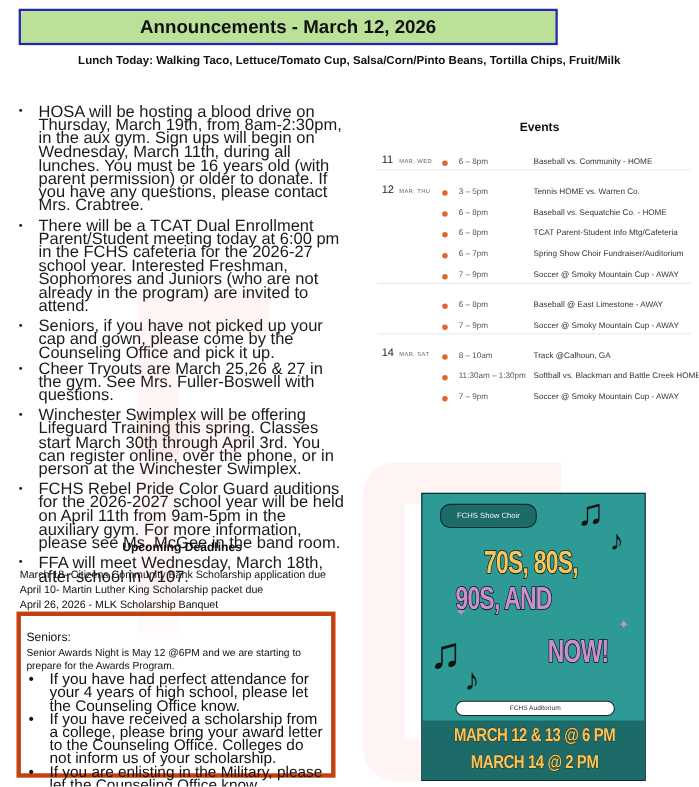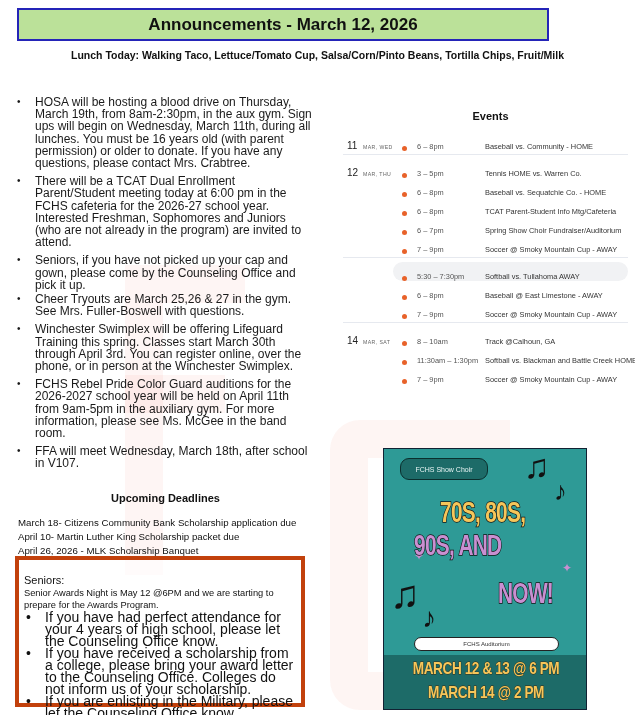--- a/index.html
+++ b/index.html
@@ -4,27 +4,27 @@
 <style>
   * { box-sizing: border-box; margin: 0; padding: 0; }
   html, body { width: 635px; height: 715px; background: #ffffff; overflow: hidden; }
   body { position: relative; font-family: "Liberation Sans", sans-serif; color: #111; }
 
   .watermark { position: absolute; z-index: 0; pointer-events: none; }
   .wm-f { left: 125px; top: 265px; width: 120px; height: 310px; border: 38px solid rgba(230,80,60,0.06); border-right: none; border-bottom: none; }
   .wm-f2 { left: 125px; top: 375px; width: 100px; height: 38px; background: rgba(230,80,60,0.06); }
   .wm-c { left: 330px; top: 420px; width: 180px; height: 290px; border: 38px solid rgba(230,80,60,0.06); border-right: none; border-radius: 30px 0 0 30px; }
 
-  .header { position: absolute; left: 17px; top: 8px; width: 532px; height: 33px; background: #bbe199; border: 2px solid #2424b8; display: flex; align-items: center; justify-content: center; z-index: 1; }
+  .header { position: absolute; left: 17px; top: 8px; width: 490px; height: 33px; background: #bbe199; border: 2px solid #2424b8; display: flex; align-items: center; justify-content: center; z-index: 1; }
   .header-title { font-size: 17px; font-weight: bold; color: #111; }
 
   .lunch { position: absolute; left: 0; top: 49px; width: 635px; text-align: center; font-size: 10.5px; font-weight: bold; z-index: 1; }
 
   .ann-list { position: absolute; left: 14px; top: 96px; width: 300px; list-style: none; z-index: 1; }
-  .ann-item { position: relative; padding-left: 21px; font-size: 12px; line-height: 12.2px; color: #1a1a1a; }
+  .ann-item { position: relative; padding-left: 21px; font-size: 15px; line-height: 12.2px; color: #1a1a1a; }
   .ann-item::before { content: "\2022"; position: absolute; left: 3px; top: 0; font-size: 10px; }
   .ann-item.gap { margin-bottom: 6px; }
   .ann-item.tight { margin-bottom: 2px; }
 
   .deadlines { position: absolute; left: 18px; top: 492px; width: 295px; z-index: 1; }
   .deadlines-title { text-align: center; font-weight: bold; font-size: 11px; margin-bottom: 12px; }
   .deadline-line { font-size: 9.7px; line-height: 14px; }
 
   .seniors-box { position: absolute; left: 15px; top: 556px; width: 290px; height: 151px; border: 4px solid #c2410c; padding: 14px 4px 0 5px; z-index: 1; background: rgba(255,255,255,0.6); }
   .seniors-title { font-size: 11px; line-height: 13px; }
@@ -152,26 +152,20 @@
     </div>
     <div class="event-row">
       <div class="ev-date"></div>
       <span class="ev-dot"></span>
       <span class="ev-time">7 – 9pm</span>
       <span class="ev-title">Soccer @ Smoky Mountain Cup - AWAY</span>
     </div>
   </div>
 
   <div class="day-group">
-    <div class="event-row highlight">
-
-      <span class="ev-dot"></span>
-      <span class="ev-time">5:30 – 7:30pm</span>
-      <span class="ev-title">Softball vs. Tullahoma AWAY</span>
-    </div>
     <div class="event-row">
       <div class="ev-date"></div>
       <span class="ev-dot"></span>
       <span class="ev-time">6 – 8pm</span>
       <span class="ev-title">Baseball @ East Limestone - AWAY</span>
     </div>
     <div class="event-row">
       <div class="ev-date"></div>
       <span class="ev-dot"></span>
       <span class="ev-time">7 – 9pm</span>

